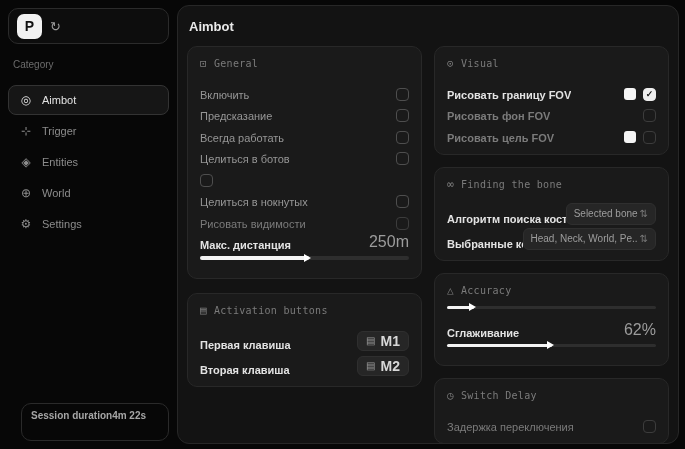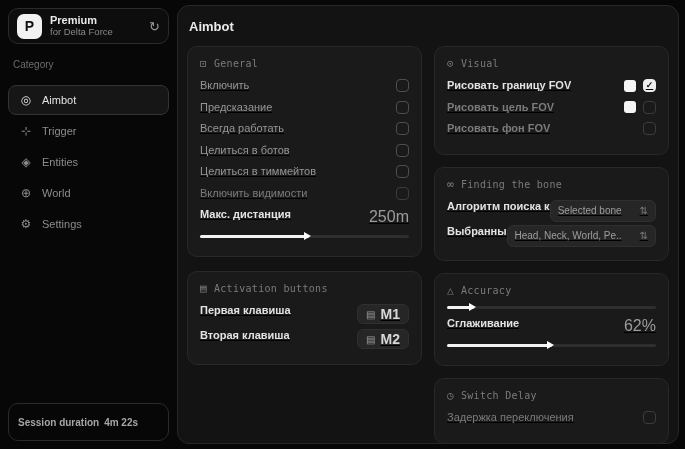--- a/index.html
+++ b/index.html
@@ -16,78 +16,74 @@
   .lic-title{color:#e8e8e8;font-size:11px;font-weight:bold;}
   .lic-sub{color:#8a8a8a;font-size:9.5px;}
   .sync{color:#9a9a9a;font-size:13px;cursor:pointer;}
   .cat{color:#6c6c6c;font-size:10px;margin:15px 0 15px 5px;}
   .nav{display:flex;flex-direction:column;}
   .nav-item{display:flex;align-items:center;gap:9px;height:28px;padding:0 10px;border-radius:8px;
     color:#8c8c8c;font-size:11px;cursor:pointer;border:1px solid transparent;margin-bottom:1px;}
   .nav-item.selected{border-color:#333;background:#161616;color:#e2e2e2;}
   .nav-icon{font-size:12px;width:14px;text-align:center;}
   .session{margin-top:auto;border:1px solid #2a2a2a;border-radius:10px;height:38px;box-sizing:border-box;
-    display:flex;align-items:center;padding:6px 9px;color:#a6a6a6;font-size:10px;font-weight:600;gap:5px;}
+    display:flex;align-items:flex-start;padding:6px 9px;color:#a6a6a6;font-size:10px;font-weight:600;margin-left:13px;}
 
   
   .panel{flex:1;margin:5px 6px 5px 0;background:#131313;border:1px solid #272727;border-radius:12px;
     box-sizing:border-box;padding:10px 9px;overflow:hidden;display:flex;flex-direction:column;}
   .page-title{color:#eaeaea;font-size:13px;font-weight:bold;margin:3px 0 12px 2px;}
   .cols{display:flex;gap:12px;align-items:flex-start;}
   .col-l{width:235px;flex-shrink:0;display:flex;flex-direction:column;gap:14px;}
   .col-r{flex:1;display:flex;flex-direction:column;gap:12px;min-width:0;}
 
   .card{background:#1a1a1a;border:1px solid #282828;border-radius:10px;padding:10px 12px;box-sizing:border-box;}
   .card-head{display:flex;align-items:center;gap:7px;color:#7b7b7b;font-size:10px;
     font-family:"DejaVu Sans Mono",monospace;letter-spacing:.3px;margin-bottom:9px;}
   .ch-icon{font-size:11px;}
 
-  .row{display:flex;align-items:flex-start;justify-content:space-between;height:21.5px;text-decoration:underline;}
+  .row{display:flex;align-items:flex-end;justify-content:space-between;height:21.5px;}
   .lbl{color:#969696;font-size:11px;white-space:nowrap;overflow:hidden;}
   .lbl.bright{color:#e3e3e3;font-weight:bold;}
   .lbl.dim{color:#7b7b7b;}
   .val{color:#9c9c9c;font-size:16px;white-space:nowrap;margin-left:8px;}
 
   .ctrl{display:flex;align-items:center;gap:7px;flex-shrink:0;}
   .checkbox{width:13px;height:13px;border:1.5px solid #4e4e4e;border-radius:4px;box-sizing:border-box;
     cursor:pointer;display:flex;align-items:center;justify-content:center;}
   .checkbox.dim{border-color:#3c3c3c;}
   .checkbox.checked{background:#ededed;border-color:#ededed;color:#111;font-size:9px;font-weight:bold;line-height:1;}
   .swatch{width:12px;height:12px;border-radius:3px;background:#f5f5f5;cursor:pointer;}
 
   .slider{position:relative;height:3.5px;background:#2e2e2e;border-radius:2px;margin:5px 0 8px;cursor:pointer;}
   .fill{position:absolute;left:0;top:0;bottom:0;background:#f3f3f3;border-radius:2px;}
   .thumb{position:absolute;right:-2px;top:50%;transform:translateY(-50%);width:0;height:0;
     border-left:7px solid #fff;border-top:4px solid transparent;border-bottom:4px solid transparent;}
 
-  .select{display:flex;align-items:center;gap:18px;background:#262626;border:1px solid #2f2f2f;border-radius:6px;
+  .select{display:flex;align-items:center;gap:2px;background:#262626;border:1px solid #2f2f2f;border-radius:6px;
     height:20px;padding:0 7px;cursor:pointer;flex-shrink:0;max-width:135px;}
   .sel-val{color:#9d9d9d;font-size:10px;white-space:nowrap;overflow:hidden;text-overflow:ellipsis;}
   .expand{color:#7a7a7a;font-size:10px;}
 
   .keybtn{display:flex;align-items:center;gap:5px;background:#262626;border:1px solid #2f2f2f;border-radius:6px;
     height:20px;padding:0 8px;cursor:pointer;}
   .kb-icon{color:#9a9a9a;font-size:10px;}
   .kb-val{color:#d8d8d8;font-size:14px;font-weight:bold;}
 
   .krow{height:25px;}
   .vrow .lbl{font-weight:bold;}
 </style>
 </head>
 <body>
 
 <div class="app">
 
   <aside class="sidebar">
     <div class="lic">
       <div class="logo">P</div>
-      <div class="lic-text">
-        <div class="lic-title">Premium</div>
-        <div class="lic-sub">for Delta Force</div>
-      </div>
       <div class="sync">↻</div>
     </div>
 
     <div class="cat">Category</div>
 
     <nav class="nav">
       <div class="nav-item selected">
         <span class="nav-icon">◎</span>
         <span>Aimbot</span>
       </div>
@@ -137,25 +133,28 @@
           </div>
           <div class="row">
             <span class="lbl">Всегда работать</span>
             <span class="checkbox"></span>
           </div>
           <div class="row">
             <span class="lbl">Целиться в ботов</span>
             <span class="checkbox"></span>
           </div>
           <div class="row">
-            <span class="lbl">Целиться в тиммейтов</span>
-            <span class="checkbox"></span>
-          </div>
-          <div class="row">
-            <span class="lbl dim">Включить видимости</span>
+            <span class="checkbox"></span>
+          </div>
+          <div class="row">
+            <span class="lbl">Целиться в нокнутых</span>
+            <span class="checkbox"></span>
+          </div>
+          <div class="row">
+            <span class="lbl dim">Рисовать видимости</span>
             <span class="checkbox dim"></span>
           </div>
           <div class="row">
             <span class="lbl bright">Макс. дистанция</span>
             <span class="val">250m</span>
           </div>
           <div class="slider">
             <div class="fill" style="width: 52%;">
               <div class="thumb"></div>
             </div>
@@ -194,32 +193,32 @@
           <div class="row vrow">
             <span class="lbl bright">Рисовать границу FOV</span>
             <span class="ctrl">
               <span class="swatch" style="background: rgb(245, 245, 245);"></span>
               <span class="checkbox checked">
                 <span>✓</span>
               </span>
             </span>
           </div>
           <div class="row vrow">
+            <span class="lbl dim">Рисовать фон FOV</span>
+            <span class="ctrl">
+              <span class="checkbox dim"></span>
+            </span>
+          </div>
+          <div class="row vrow">
             <span class="lbl dim">Рисовать цель FOV</span>
             <span class="ctrl">
               <span class="swatch" style="background: rgb(245, 245, 245);"></span>
               <span class="checkbox dim"></span>
             </span>
           </div>
-          <div class="row vrow">
-            <span class="lbl dim">Рисовать фон FOV</span>
-            <span class="ctrl">
-              <span class="checkbox dim"></span>
-            </span>
-          </div>
         </section>
 
         <section class="card">
           <div class="card-head">
             <span class="ch-icon">∞</span>
             <span>Finding the bone</span>
           </div>
           <div class="row krow">
             <span class="lbl bright">Алгоритм поиска костей</span>
             <div class="select">

